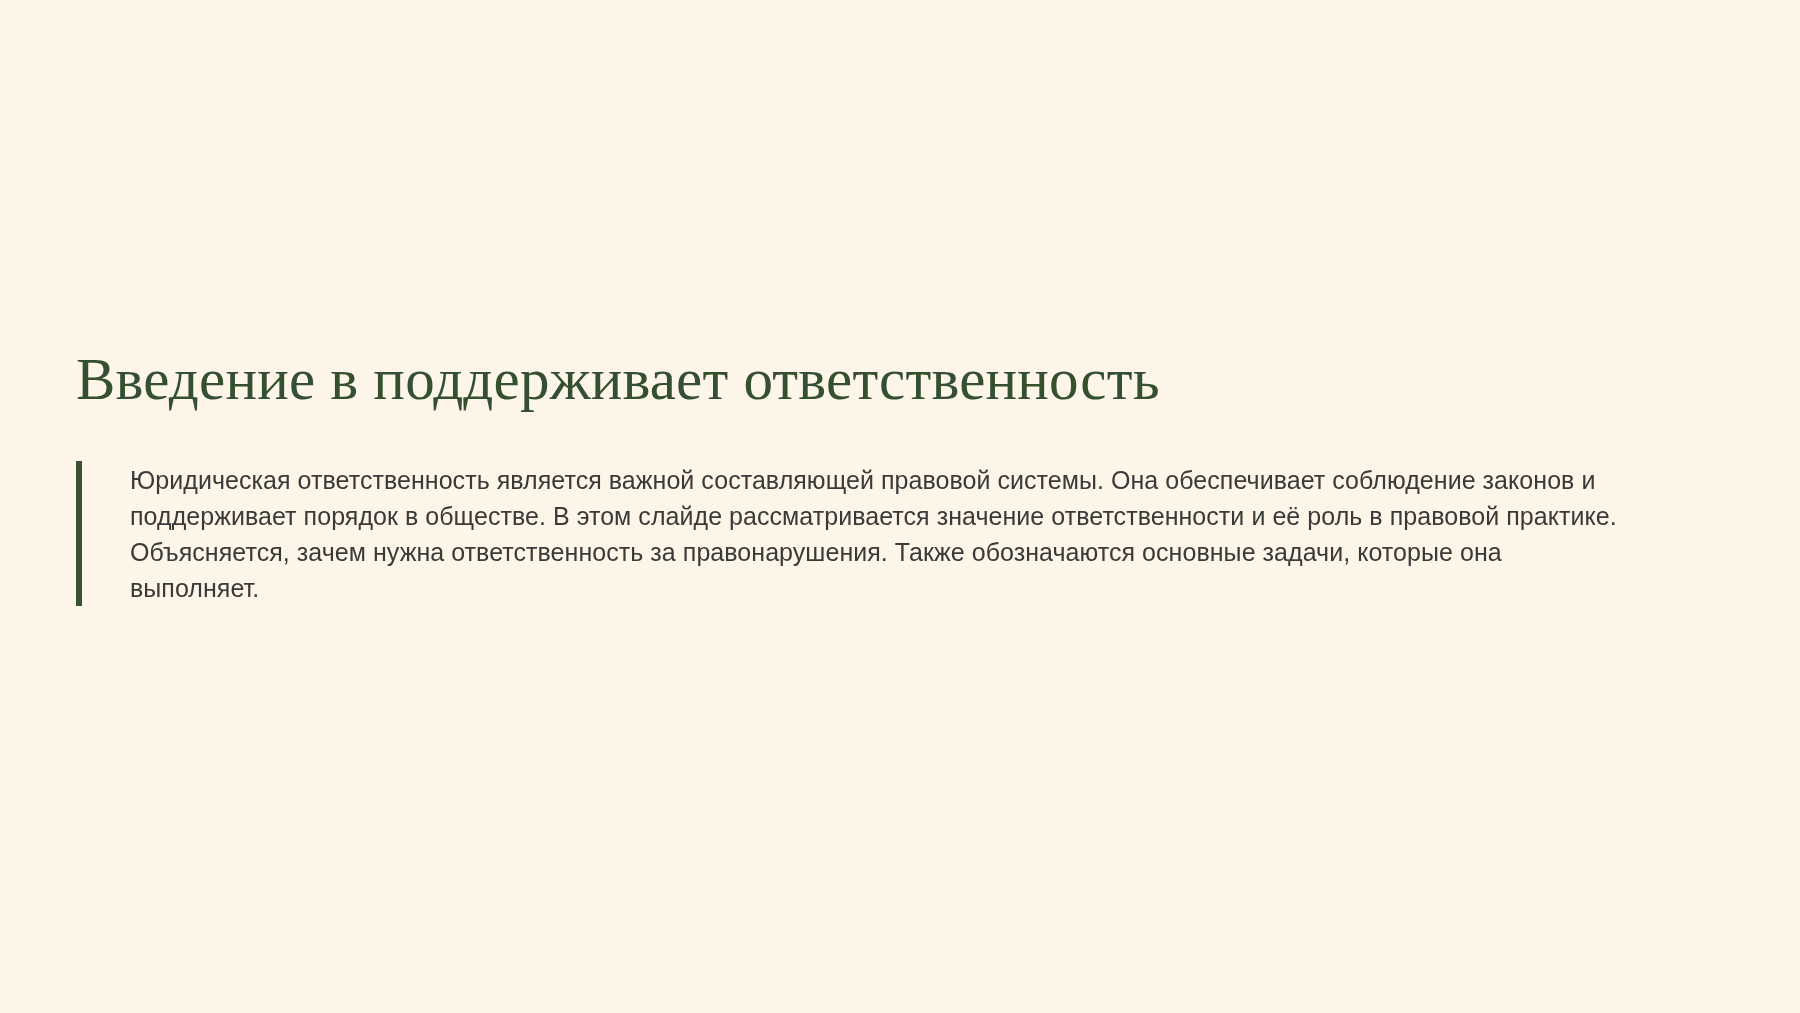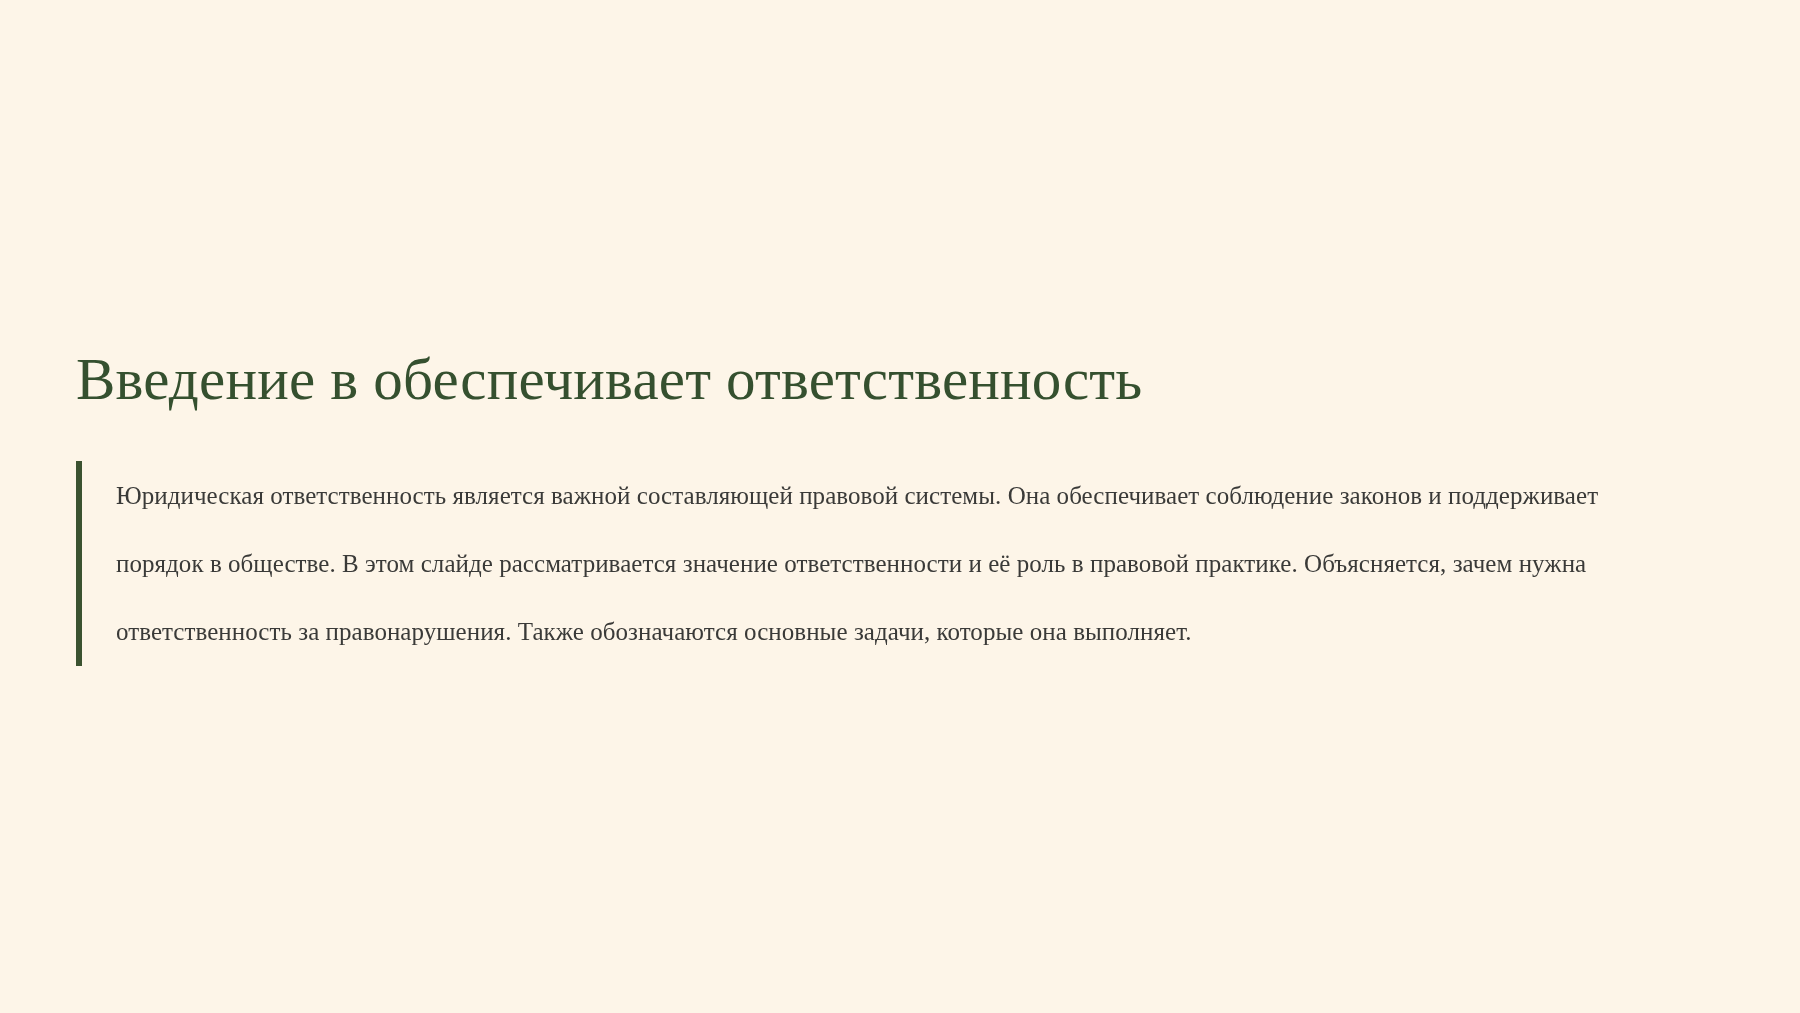--- a/index.html
+++ b/index.html
@@ -49,39 +49,39 @@
 
   .accent-bar {
     flex: 0 0 auto;
     width: 6px;
     background: #3b5230;
     border-radius: 0;
   }
 
   .body-text {
     flex: 1 1 auto;
-    padding-left: 34px;
-    font-family: Liberation Serif, serif;
+    padding-left: 48px;
+    font-family: Liberation Sans, sans-serif;
     font-size: 25px;
-    line-height: 68px;
+    line-height: 36px;
     color: #3a3a38;
     max-width: 1500px;
     margin: 0;
     padding-top: 1px;
     letter-spacing: 0.05px;
   }
 </style>
 </head>
 <body>
 
 <div class="slide">
 
   <div class="slide-content">
 
-    <h1 class="slide-title">Введение в обеспечивает ответственность</h1>
+    <h1 class="slide-title">Введение в поддерживает ответственность</h1>
 
     <div class="body-wrap">
 
       <div class="accent-bar"></div>
 
       <p class="body-text">Юридическая ответственность является важной составляющей правовой системы. Она обеспечивает соблюдение законов и поддерживает порядок в обществе. В этом слайде рассматривается значение ответственности и её роль в правовой практике. Объясняется, зачем нужна ответственность за правонарушения. Также обозначаются основные задачи, которые она выполняет.</p>
 
     </div>
 
   </div>

